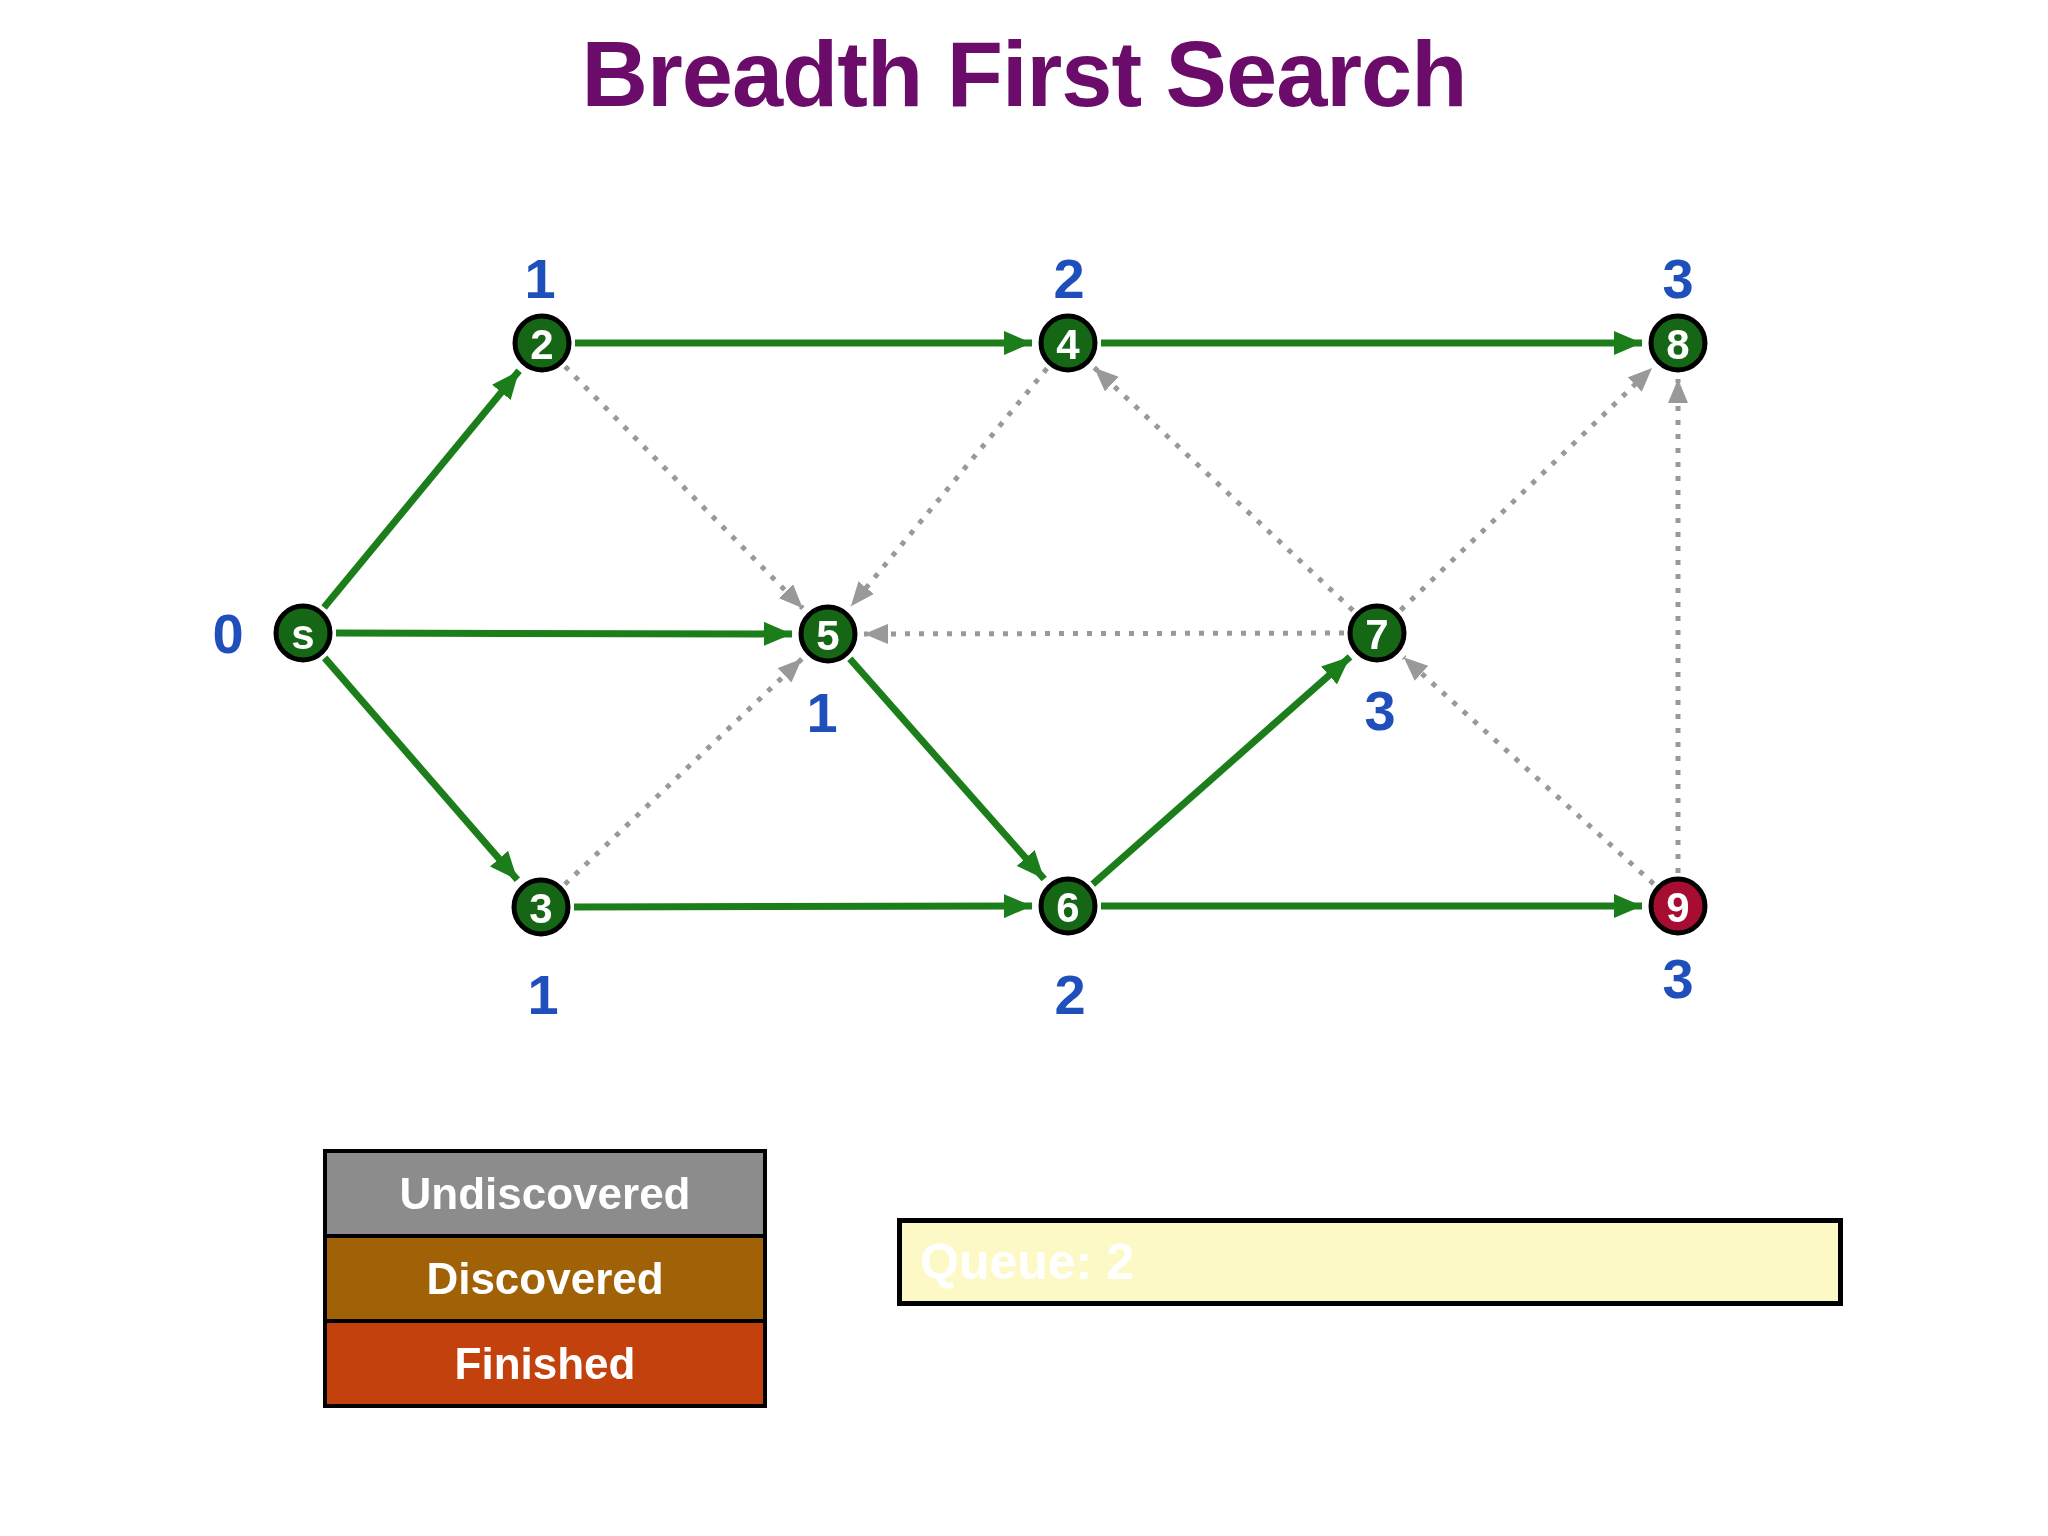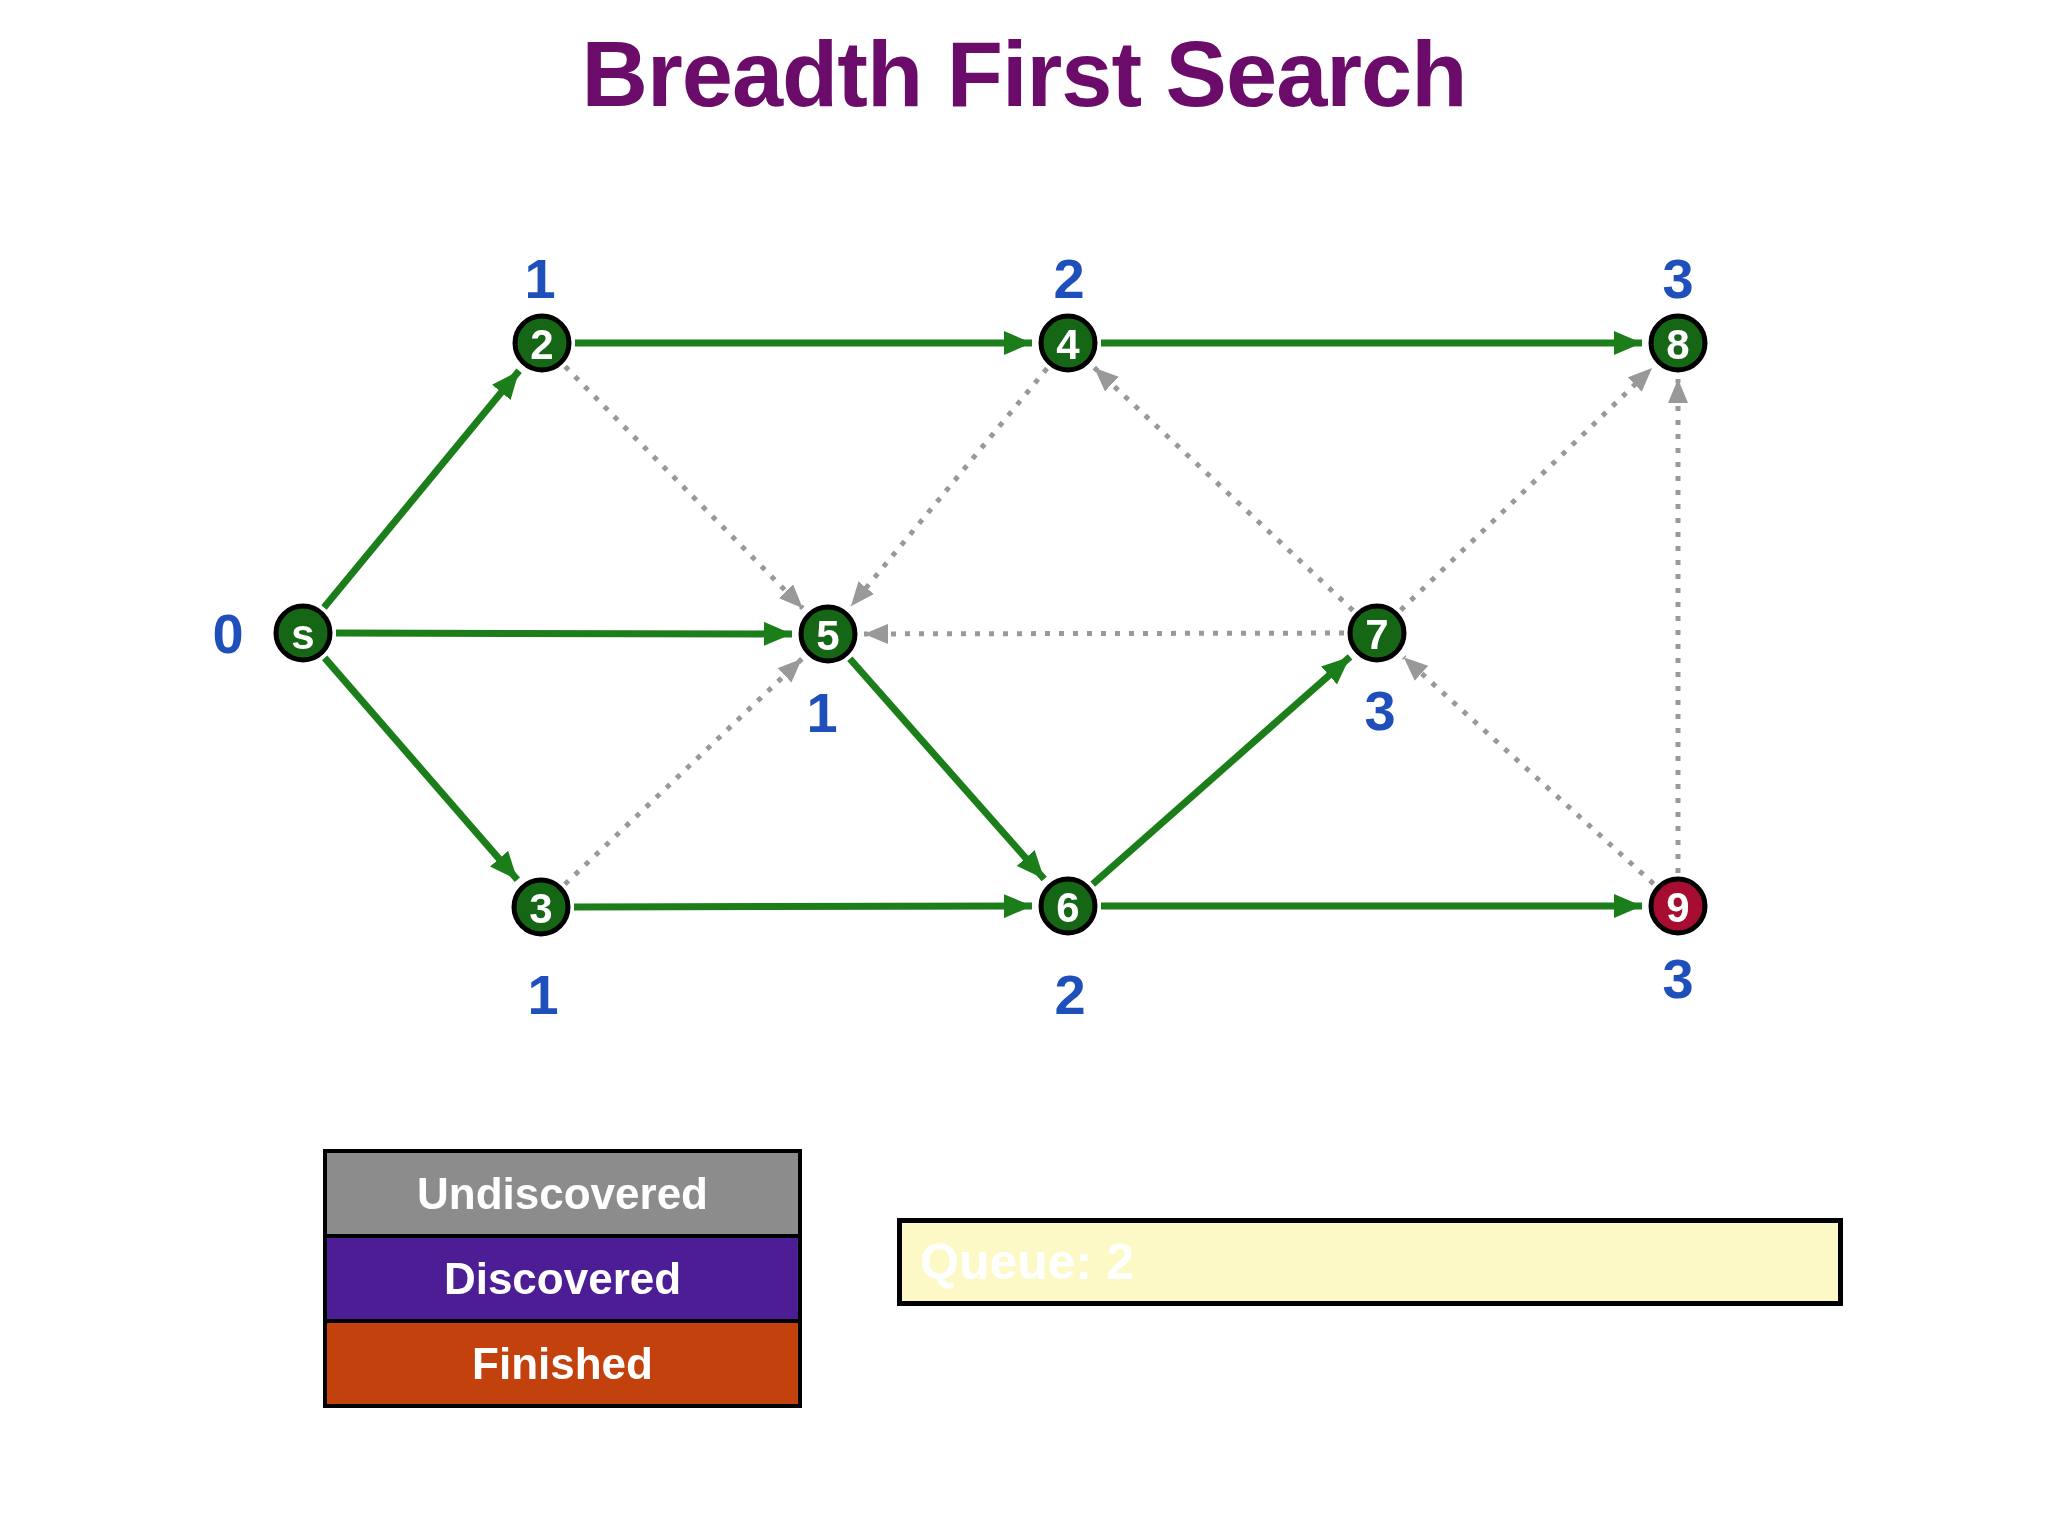--- a/index.html
+++ b/index.html
@@ -8,21 +8,21 @@
     font-family:"Liberation Sans","DejaVu Sans",sans-serif;
     margin-top:8px;
   }
   .page-title{
     position:absolute;top:14px;left:0;width:100%;margin:0;
     text-align:center;font-size:92px;font-weight:bold;letter-spacing:-1px;
   }
   #graph{position:absolute;left:0;top:0;width:2048px;height:1536px;}
   #graph text{font-family:"Liberation Sans","DejaVu Sans",sans-serif;}
   .legend{
-    position:absolute;left:323px;top:1141px;width:479px;
+    position:absolute;left:323px;top:1141px;width:444px;
     border:4px solid #000;box-sizing:border-box;background:#000;
   }
   .legend-row{
     height:81px;display:flex;align-items:center;justify-content:center;
     border-bottom:4px solid #000;
   }
   .legend-row:last-child{border-bottom:none;}
   .legend-label{
     color:#fff;font-size:44px;font-weight:bold;white-space:nowrap;
   }
@@ -112,21 +112,21 @@
         <circle cx="1678" cy="898" r="27" fill="#A60D30" stroke="#000000" stroke-width="5"></circle>
         <text x="1678" y="899" fill="#FFFFFF" text-anchor="middle" dominant-baseline="central" font-size="42" font-weight="bold">9</text>
       </g>
       <text x="1678" y="990" fill="#1F4FBB" text-anchor="middle" font-size="56" font-weight="bold">3</text>
     </svg>
 
   <div class="legend">
     <div class="legend-row" style="background-color: rgb(140, 140, 140);">
       <span class="legend-label">Undiscovered</span>
     </div>
-    <div class="legend-row" style="background-color: #4c1d95;">
+    <div class="legend-row" style="background-color: #a16207;">
       <span class="legend-label">Discovered</span>
     </div>
     <div class="legend-row" style="background-color: #c2410c;">
       <span class="legend-label">Finished</span>
     </div>
   </div>
 
   <div class="queue-box" style="background-color: rgb(253, 249, 198);">
     <span class="queue-text" style="color: rgb(255, 255, 255);">Queue: 2</span>
   </div>

